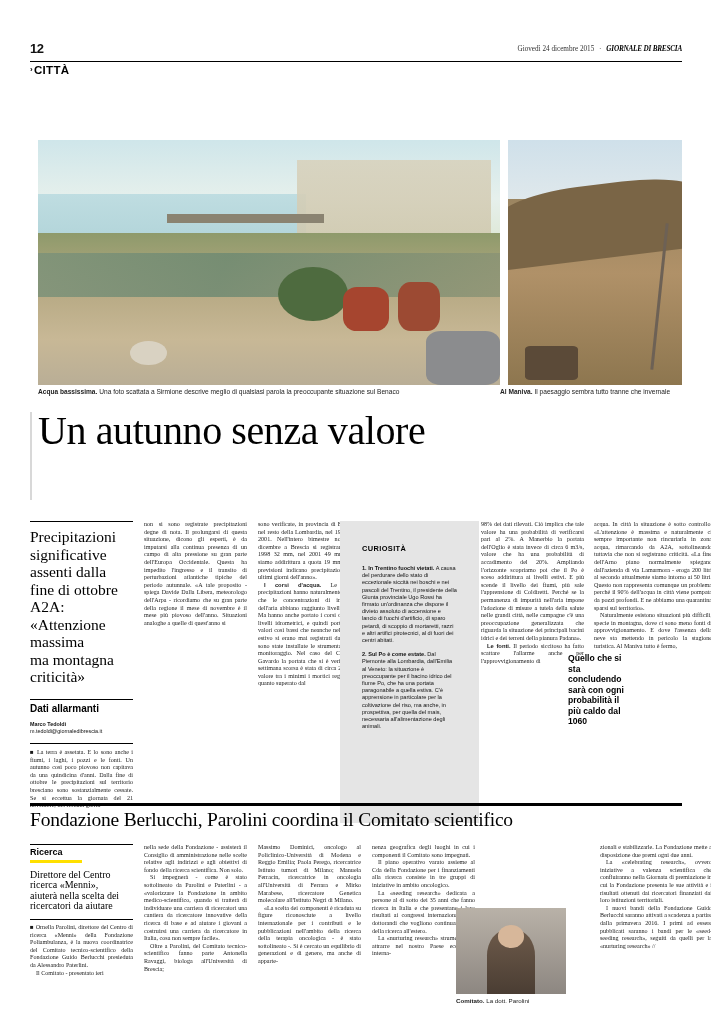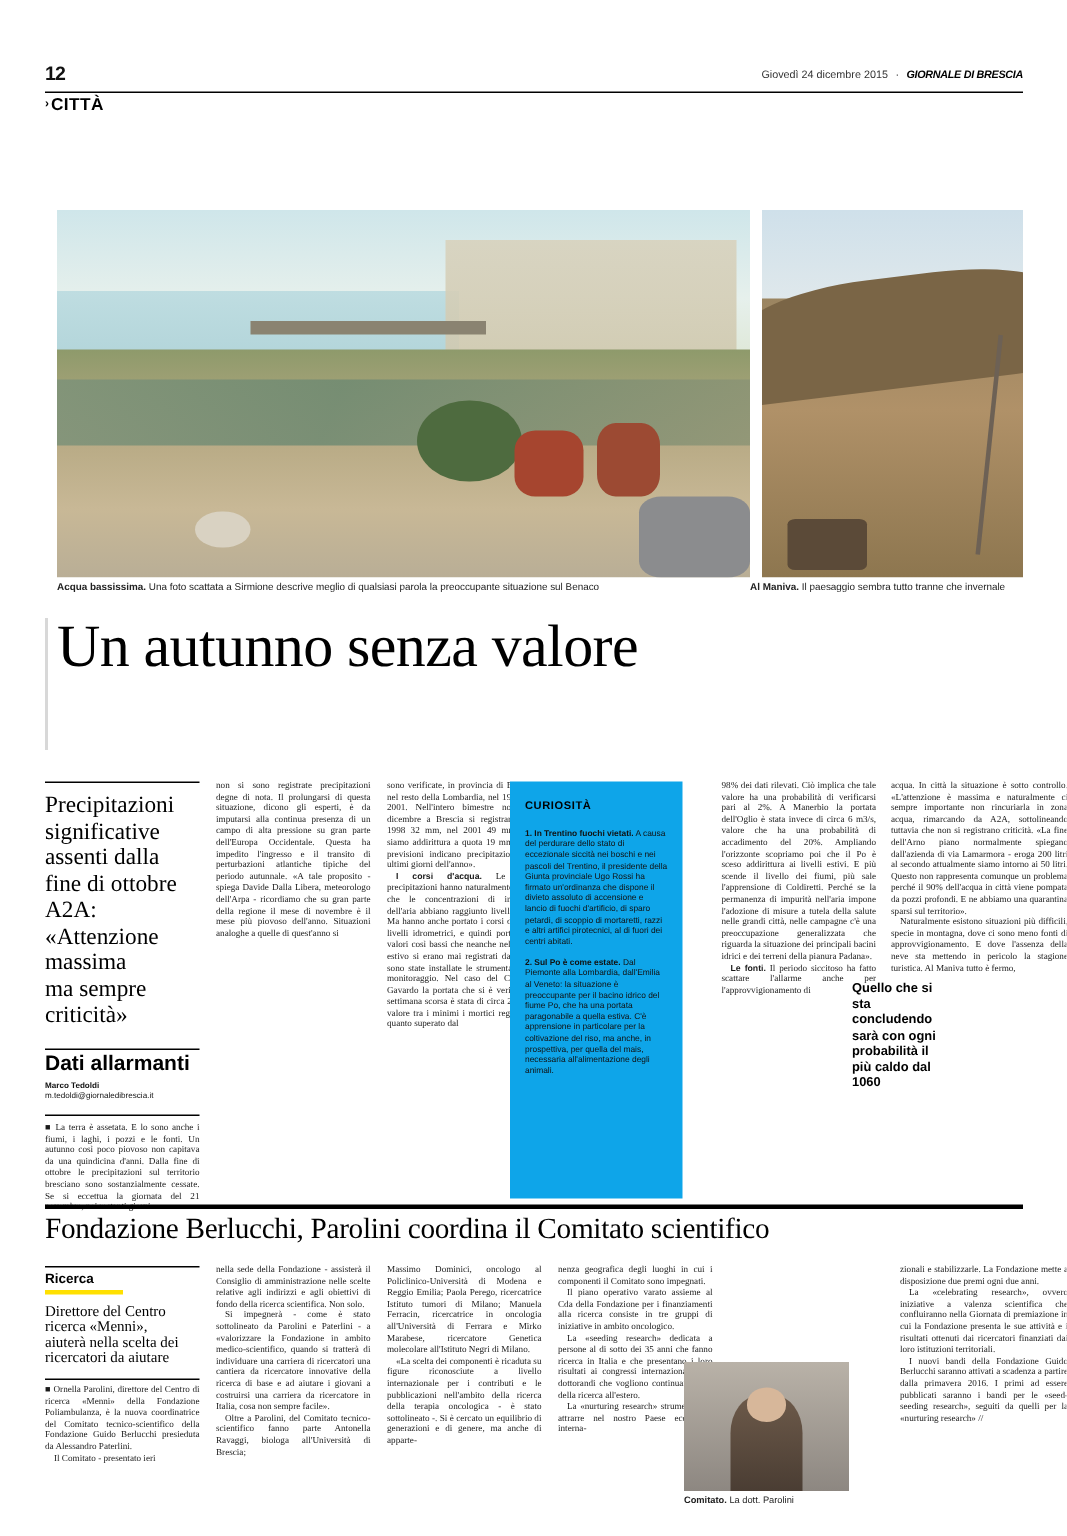--- a/index.html
+++ b/index.html
@@ -24,21 +24,21 @@
     position: absolute; left: 30px; top: 28px; width: 652px; height: 16px;
   }
   .folio {
     position: absolute; left: 0; top: -3px;
     font-family: "Liberation Sans", sans-serif;
     font-size: 13px; font-weight: 700; color: #111;
     letter-spacing: -0.5px;
   }
   .masthead-right {
     position: absolute; right: 0; top: 1px;
-    font-family: Liberation Sans, sans-serif;
+    font-family: Liberation Serif, serif;
     font-size: 7.2px; color: #333;
     white-space: nowrap;
     padding-left: 48px;
   }
   .masthead-right .sep { padding: 0 3px; }
   .masthead-right .brand {
     font-weight: 700; font-style: italic; letter-spacing: -0.2px; color: #000;
   }
   .masthead-rule {
     position: absolute; left: 30px; top: 45px; width: 652px;
@@ -146,35 +146,35 @@
     font-family: "Liberation Serif", serif;
     font-size: 15.5px; line-height: 17.5px; font-weight: 400;
     color: #000; text-align: left;
   }
   .subhead-rule { height: 1px; background: #000; margin-bottom: 6px; }
 
   .dati-box { margin-top: 13px; }
   .dati-rule { height: 1px; background: #000; margin-bottom: 5px; }
   .dati-title {
     font-family: "Liberation Sans", sans-serif;
-    font-size: 14px; font-weight: 700; color: #000; margin-bottom: 9px;
+    font-size: 10px; font-weight: 700; color: #000; margin-bottom: 9px;
   }
   .byline {
     font-family: "Liberation Sans", sans-serif;
     font-size: 5.4px; line-height: 7px; color: #111; margin-bottom: 8px;
   }
   .byline .nm { font-weight: 700; }
   .col-rule-top { height: 1px; background: #000; margin-bottom: 5px; }
   .run-in { font-weight: 700; font-family: "Liberation Sans", sans-serif; font-size: 5.8px;}
 
   
   .curiosita {
     position: absolute; left: 340px; top: 505px; width: 107px; height: 270px;
-    background: #0ea5e9;
-    padding: 4px;
+    background: #e5e5e5;
+    padding: 16px;
   }
   .curiosita-inner { padding: 7px 6px 6px 6px; }
   .curiosita-title {
     font-family: "Liberation Sans", sans-serif;
     font-size: 7.4px; font-weight: 700; letter-spacing: 0.4px; color: #000;
     margin-bottom: 12px;
   }
   .curiosita p {
     font-family: "Liberation Sans", sans-serif;
     font-size: 5.6px; line-height: 7.2px; color: #111;
@@ -363,21 +363,21 @@
   </div>
 
   <div class="cols">
 
     <div class="col c1">
       <div class="subhead-rule"></div>
       <div class="subhead">
         <div>Precipitazioni significative</div>
         <div>assenti dalla fine di ottobre</div>
         <div>A2A: «Attenzione massima</div>
-        <div>ma sempre criticità»</div>
+        <div>ma montagna criticità»</div>
       </div>
       <div class="dati-box">
         <div class="dati-rule"></div>
         <div class="dati-title">Dati allarmanti</div>
         <div class="byline">
           <div class="nm">Marco Tedoldi</div>
           <div>m.tedoldi@giornaledibrescia.it</div>
         </div>
         <div class="col-rule-top"></div>
         <p>■ La terra è assetata. E lo sono anche i fiumi, i laghi, i pozzi e le fonti. Un autunno così poco piovoso non capitava da una quindicina d'anni. Dalla fine di ottobre le precipitazioni sul territorio bresciano sono sostanzialmente cessate. Se si eccettua la giornata del 21 novembre, nei restanti giorni</p>

